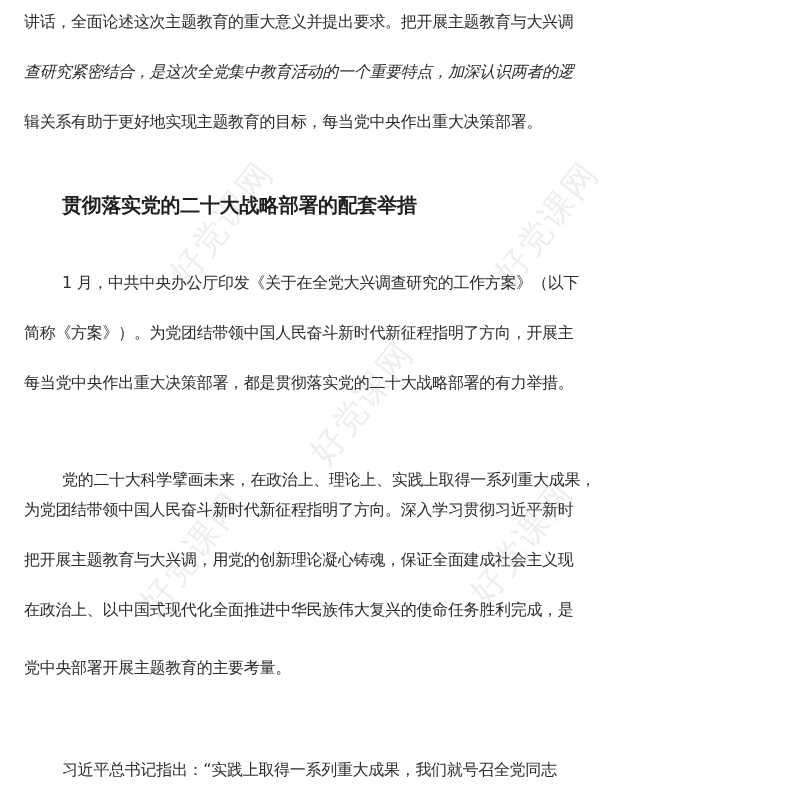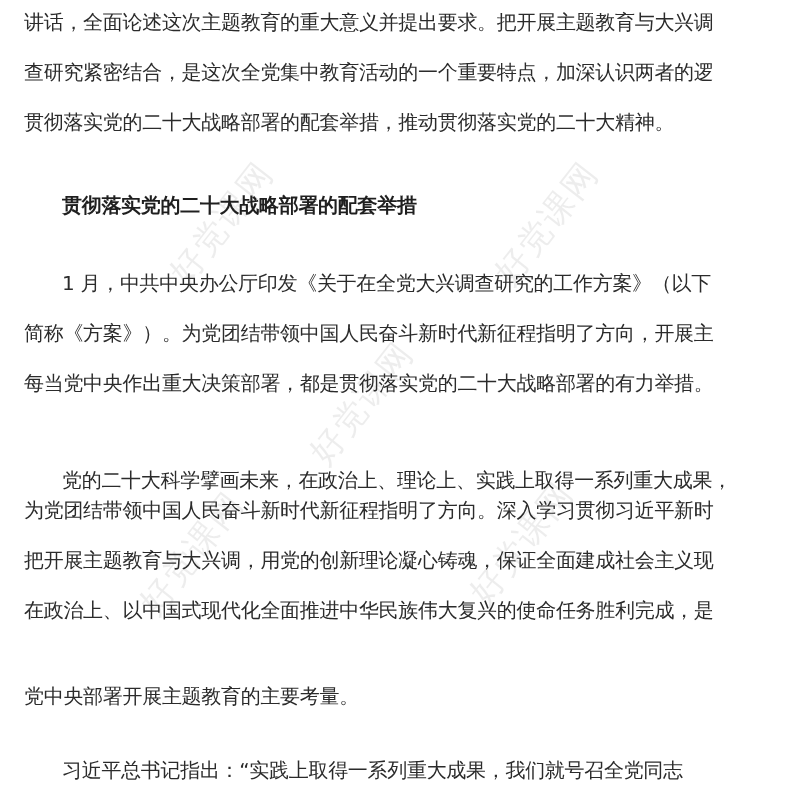--- a/index.html
+++ b/index.html
@@ -19,21 +19,21 @@
       position: absolute;
       left: 0;
       top: 0;
       width: 800px;
       height: 800px;
     }
     .line {
       position: absolute;
       left: 24px;
       width: 760px;
-      font-size: 20px;
+      font-size: 16px;
       line-height: 24px;
       white-space: nowrap;
       letter-spacing: -0.3px;
     }
     .indent { left: 62px; width: 722px; }
     .heading {
       font-weight: bold;
       color: #1f1f1f;
       font-size: 20px;
     }
@@ -54,37 +54,37 @@
 <div class="page">
 
   <div class="watermark" style="left:150px; top:200px;">好党课网</div>
   <div class="watermark" style="left:475px; top:200px;">好党课网</div>
   <div class="watermark" style="left:290px; top:380px;">好党课网</div>
   <div class="watermark" style="left:120px; top:530px;">好党课网</div>
   <div class="watermark" style="left:450px; top:520px;">好党课网</div>
 
   <div>
     <div class="line" style="top:10px;">讲话，全面论述这次主题教育的重大意义并提出要求。把开展主题教育与大兴调</div>
-    <div class="line" style="top:60px;">查研究紧密结合，是这次全党集中教育活动的一个重要特点，加深认识两者的逻</div>
-    <div class="line" style="top:110px;">贯彻落实党的二十大战略部署的配套举措，推动贯彻落实党的二十大精神。</div>
+    <div class="line" style="top:60px;font-style:italic;">查研究紧密结合，是这次全党集中教育活动的一个重要特点，加深认识两者的逻</div>
+    <div class="line" style="top:110px;">辑关系有助于更好地实现主题教育的目标，每当党中央作出重大决策部署。</div>
   </div>
 
   <div class="line indent heading" style="top:193px;">贯彻落实党的二十大战略部署的配套举措</div>
 
   <div>
     <div class="line indent" style="top:271px;">1 月，中共中央办公厅印发《关于在全党大兴调查研究的工作方案》（以下</div>
     <div class="line" style="top:321px;">简称《方案》）。为党团结带领中国人民奋斗新时代新征程指明了方向，开展主</div>
     <div class="line" style="top:371px;">每当党中央作出重大决策部署，都是贯彻落实党的二十大战略部署的有力举措。</div>
   </div>
 
   <div>
     <div class="line indent" style="top:468px;">党的二十大科学擘画未来，在政治上、理论上、实践上取得一系列重大成果，</div>
     <div class="line" style="top:498px;">为党团结带领中国人民奋斗新时代新征程指明了方向。深入学习贯彻习近平新时</div>
     <div class="line" style="top:548px;">把开展主题教育与大兴调，用党的创新理论凝心铸魂，保证全面建成社会主义现</div>
     <div class="line" style="top:598px;">在政治上、以中国式现代化全面推进中华民族伟大复兴的使命任务胜利完成，是</div>
-    <div class="line" style="top:684px;">党中央部署开展主题教育的主要考量。</div>
+    <div class="line" style="top:656px;">党中央部署开展主题教育的主要考量。</div>
   </div>
 
   <div>
     <div class="line indent" style="top:758px;">习近平总书记指出：“实践上取得一系列重大成果，我们就号召全党同志</div>
   </div>
 
 </div>
 
 </body></html>

